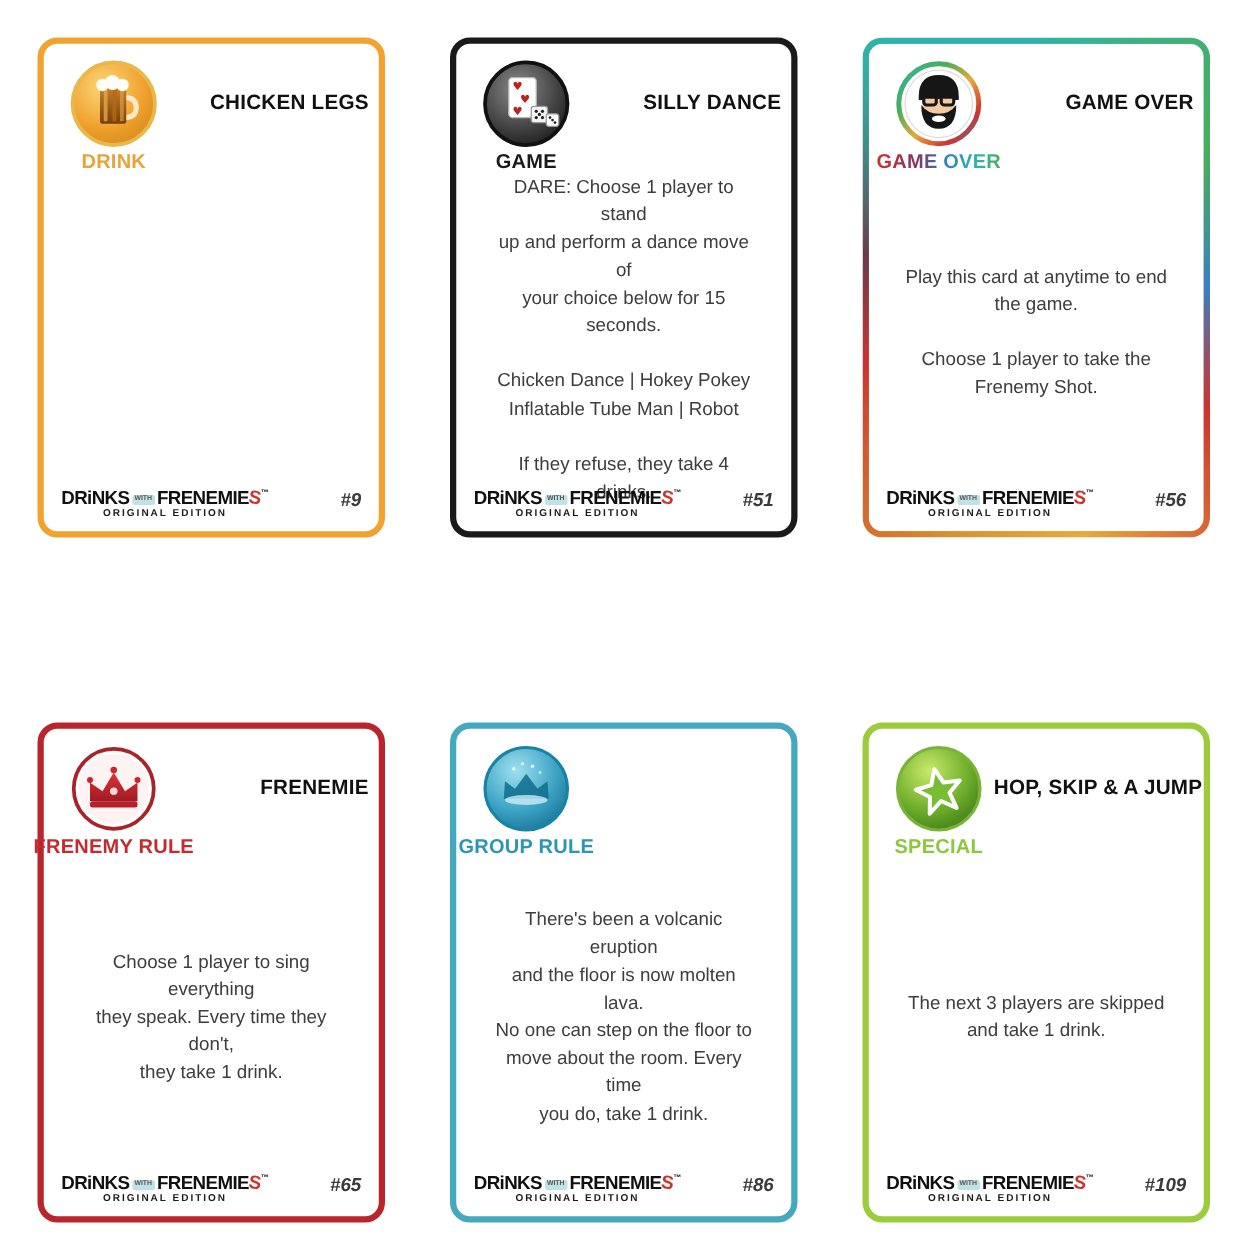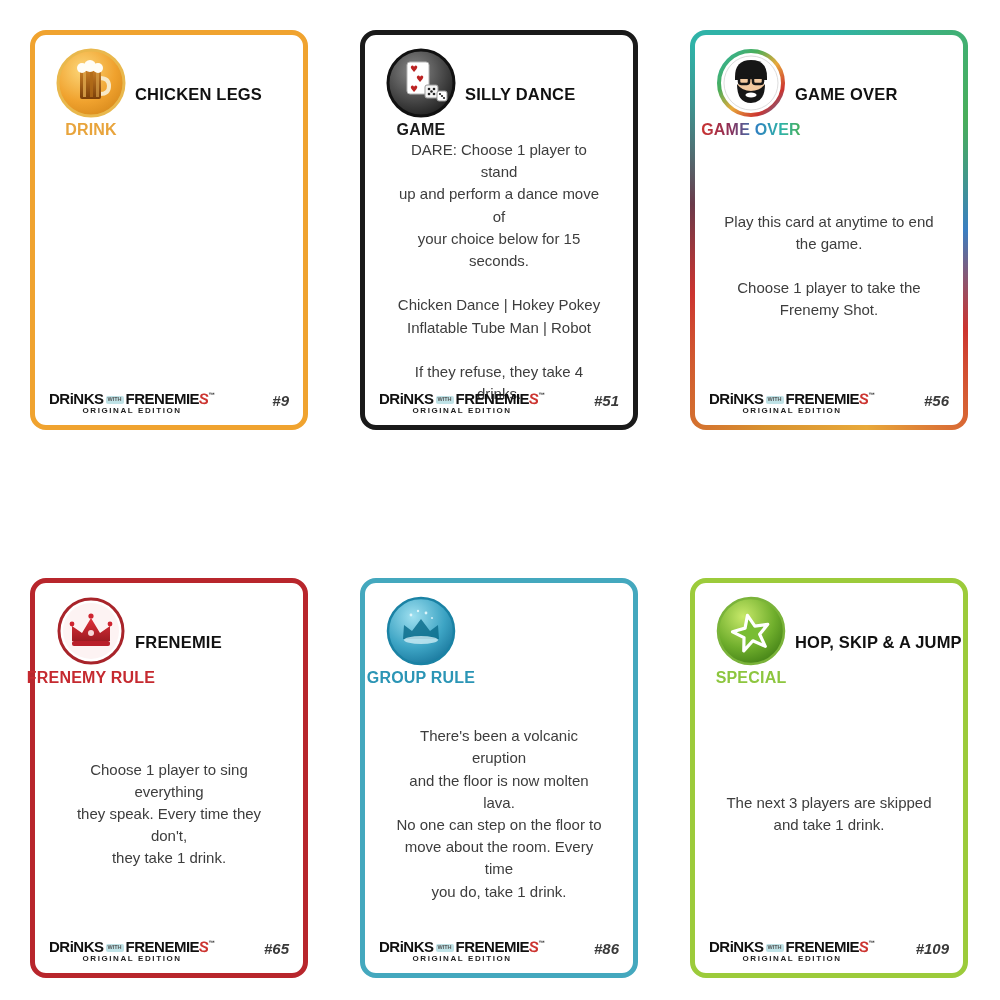--- a/index.html
+++ b/index.html
@@ -27,21 +27,21 @@
   .icon-circle svg { display:block; width:72px; height:72px; }
   .cat-label {
     margin-top:2px; font-size:16px; font-weight:bold; letter-spacing:0.2px;
     white-space:nowrap; text-transform:uppercase;
   }
   .cat-label.multicolor {
     background:linear-gradient(90deg,#cc3430 0%,#8a2f5a 30%,#2e7fc0 55%,#2fb3a8 80%,#49ae5a 100%);
     -webkit-background-clip:text; background-clip:text; color:transparent;
   }
   .card-title {
-    flex:1; text-align:left; margin-top:38px; font-size:16.5px; font-weight:bold;
+    flex:1; text-align:right; margin-top:26px; font-size:16.5px; font-weight:bold;
     color:#111; letter-spacing:0.2px; white-space:nowrap;
   }
   .card-body {
     flex:1; display:flex; align-items:center; justify-content:center;
     text-align:center; white-space:pre-line; padding:0 27px 46px;
     font-size:15px; line-height:1.48; color:#3d3d3d; font-weight:400;
   }
   .card-footer {
     position:absolute; left:14px; right:14px; bottom:10px;
     display:flex; align-items:center; justify-content:space-between;

